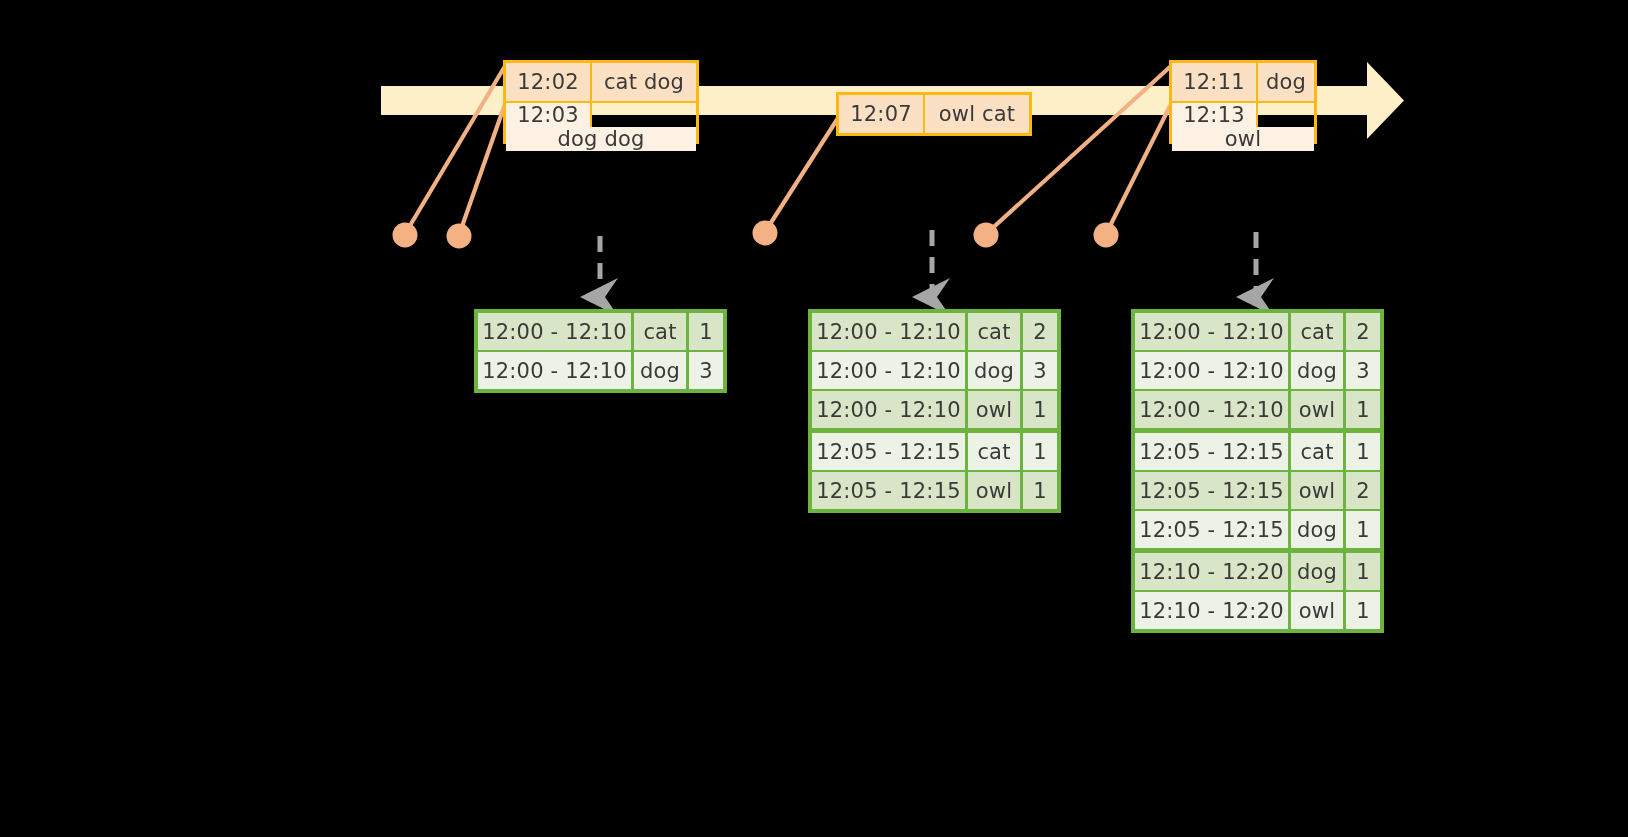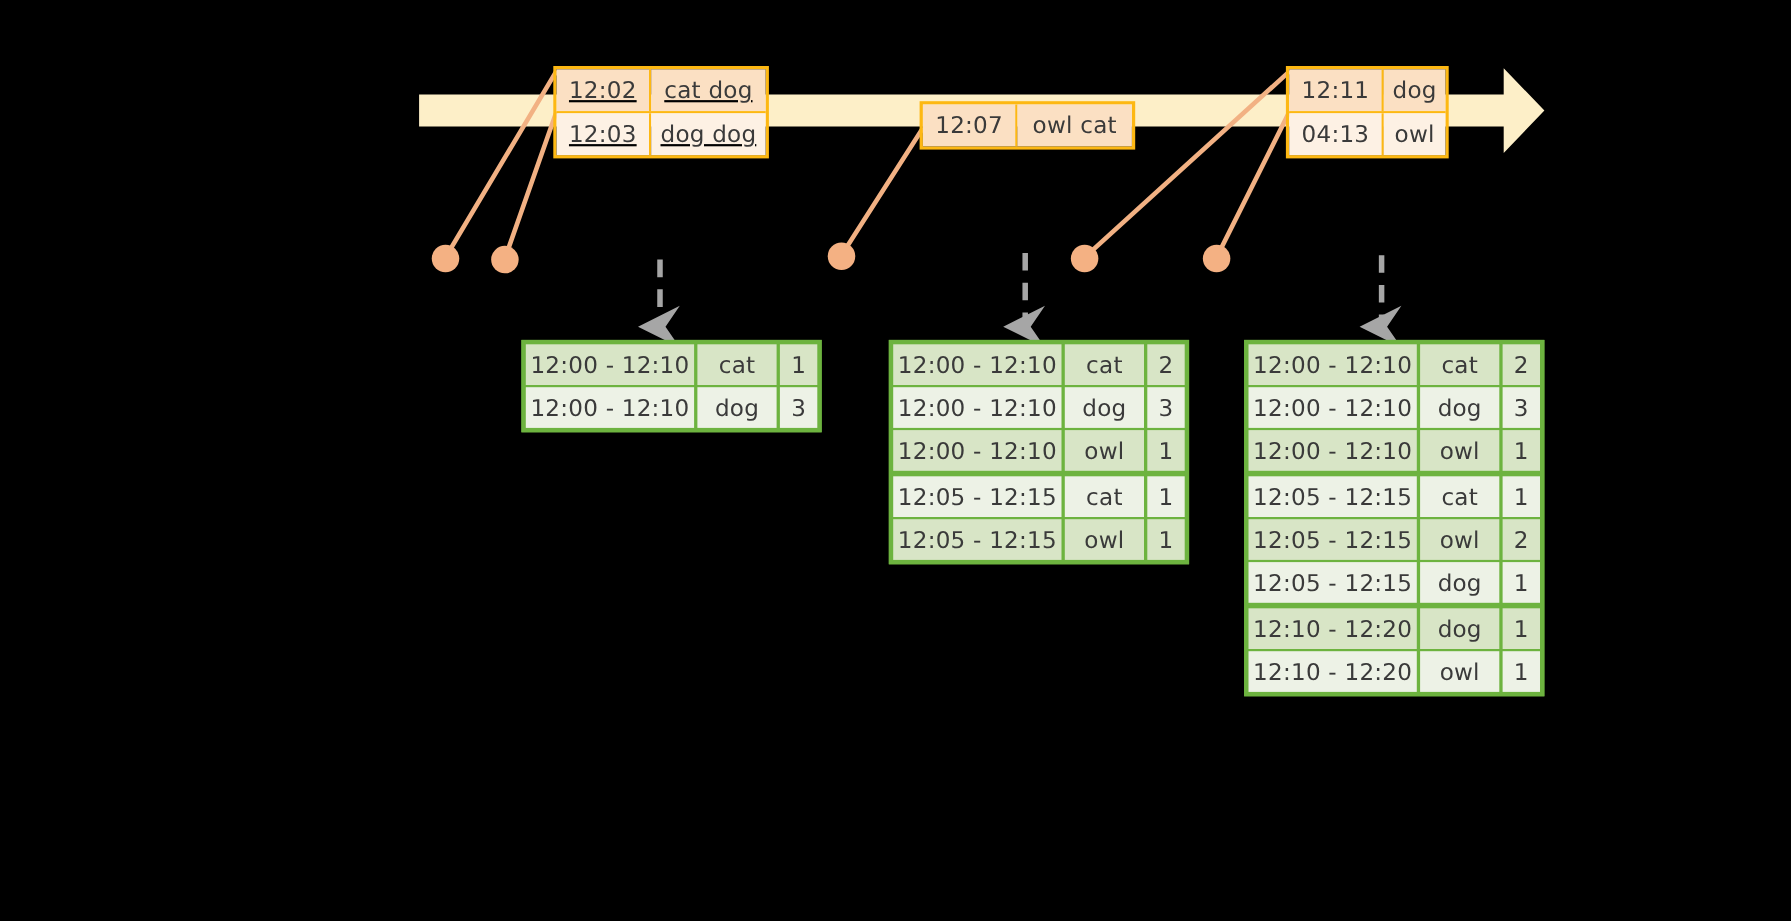--- a/index.html
+++ b/index.html
@@ -34,21 +34,21 @@
     box-sizing: border-box;
     display: flex;
     flex-direction: column;
     z-index: 5;
   }
   .evt-row {
     display: flex;
     flex-direction: row;
     height: 38px;
   }
-  .evt-row + .evt-row { border-top: 2px solid #FDB813; }
+  .evt-row + .evt-row { border-top: 2px solid #FDB813; flex-direction: column; }
   .evt-time, .evt-words {
     display: flex;
     align-items: center;
     justify-content: center;
     font-size: 21px;
     color: #3a3a3a;
     letter-spacing: .2px;
     box-sizing: border-box;
   }
   .evt-time { width: 86px; border-right: 2px solid #FDB813; }
@@ -78,21 +78,21 @@
   .res-cell {
     display: flex;
     align-items: center;
     justify-content: center;
     font-size: 21px;
     color: #3a3a3a;
     box-sizing: border-box;
     letter-spacing: .2px;
   }
   .c-window { width: 153px; }
-  .c-key    { width: 72px; }
+  .c-key    { width: 52px; }
   .c-count  { width: 34px; }
   .tone-dark  .res-cell { background: #D8E5C6; }
   .tone-light .res-cell { background: #EDF2E6; }
 </style>
 </head>
 <body>
 
 <div id="stage">
 
   <svg class="layer" viewBox="0 0 1628 837" xmlns="http://www.w3.org/2000/svg">
@@ -122,21 +122,21 @@
       <circle cx="1106" cy="235" r="12.5"></circle>
     </g>
 
     <g stroke="#A6A6A6" stroke-width="5" stroke-dasharray="16 11" fill="none">
       <line x1="600" y1="236" x2="600" y2="297" marker-end="url(#dashArrow)"></line>
       <line x1="932" y1="230" x2="932" y2="297" marker-end="url(#dashArrow)"></line>
       <line x1="1256" y1="232" x2="1256" y2="297" marker-end="url(#dashArrow)"></line>
     </g>
   </svg>
 
-  <div class="evt-group" style="left:503px; top:60px; width:196px;text-decoration:underline;">
+  <div class="evt-group" style="left:503px; top:60px; width:196px;">
     <div class="evt-row shade-a">
       <div class="evt-time">12:02</div>
       <div class="evt-words">cat dog</div>
     </div>
     <div class="evt-row shade-b">
       <div class="evt-time">12:03</div>
       <div class="evt-words">dog dog</div>
     </div>
   </div>
 
@@ -146,21 +146,21 @@
       <div class="evt-words">owl cat</div>
     </div>
   </div>
 
   <div class="evt-group" style="left:1169px; top:60px; width:148px;">
     <div class="evt-row shade-a">
       <div class="evt-time">12:11</div>
       <div class="evt-words">dog</div>
     </div>
     <div class="evt-row shade-b">
-      <div class="evt-time">04:13</div>
+      <div class="evt-time">12:13</div>
       <div class="evt-words">owl</div>
     </div>
   </div>
 
   <div class="res-table" id="tbl0" style="left:474px; top:309px;">
       <div class="res-row tone-dark">
         <div class="res-cell c-window">12:00 - 12:10</div>
         <div class="res-cell c-key">cat</div>
         <div class="res-cell c-count">1</div>
       </div>

